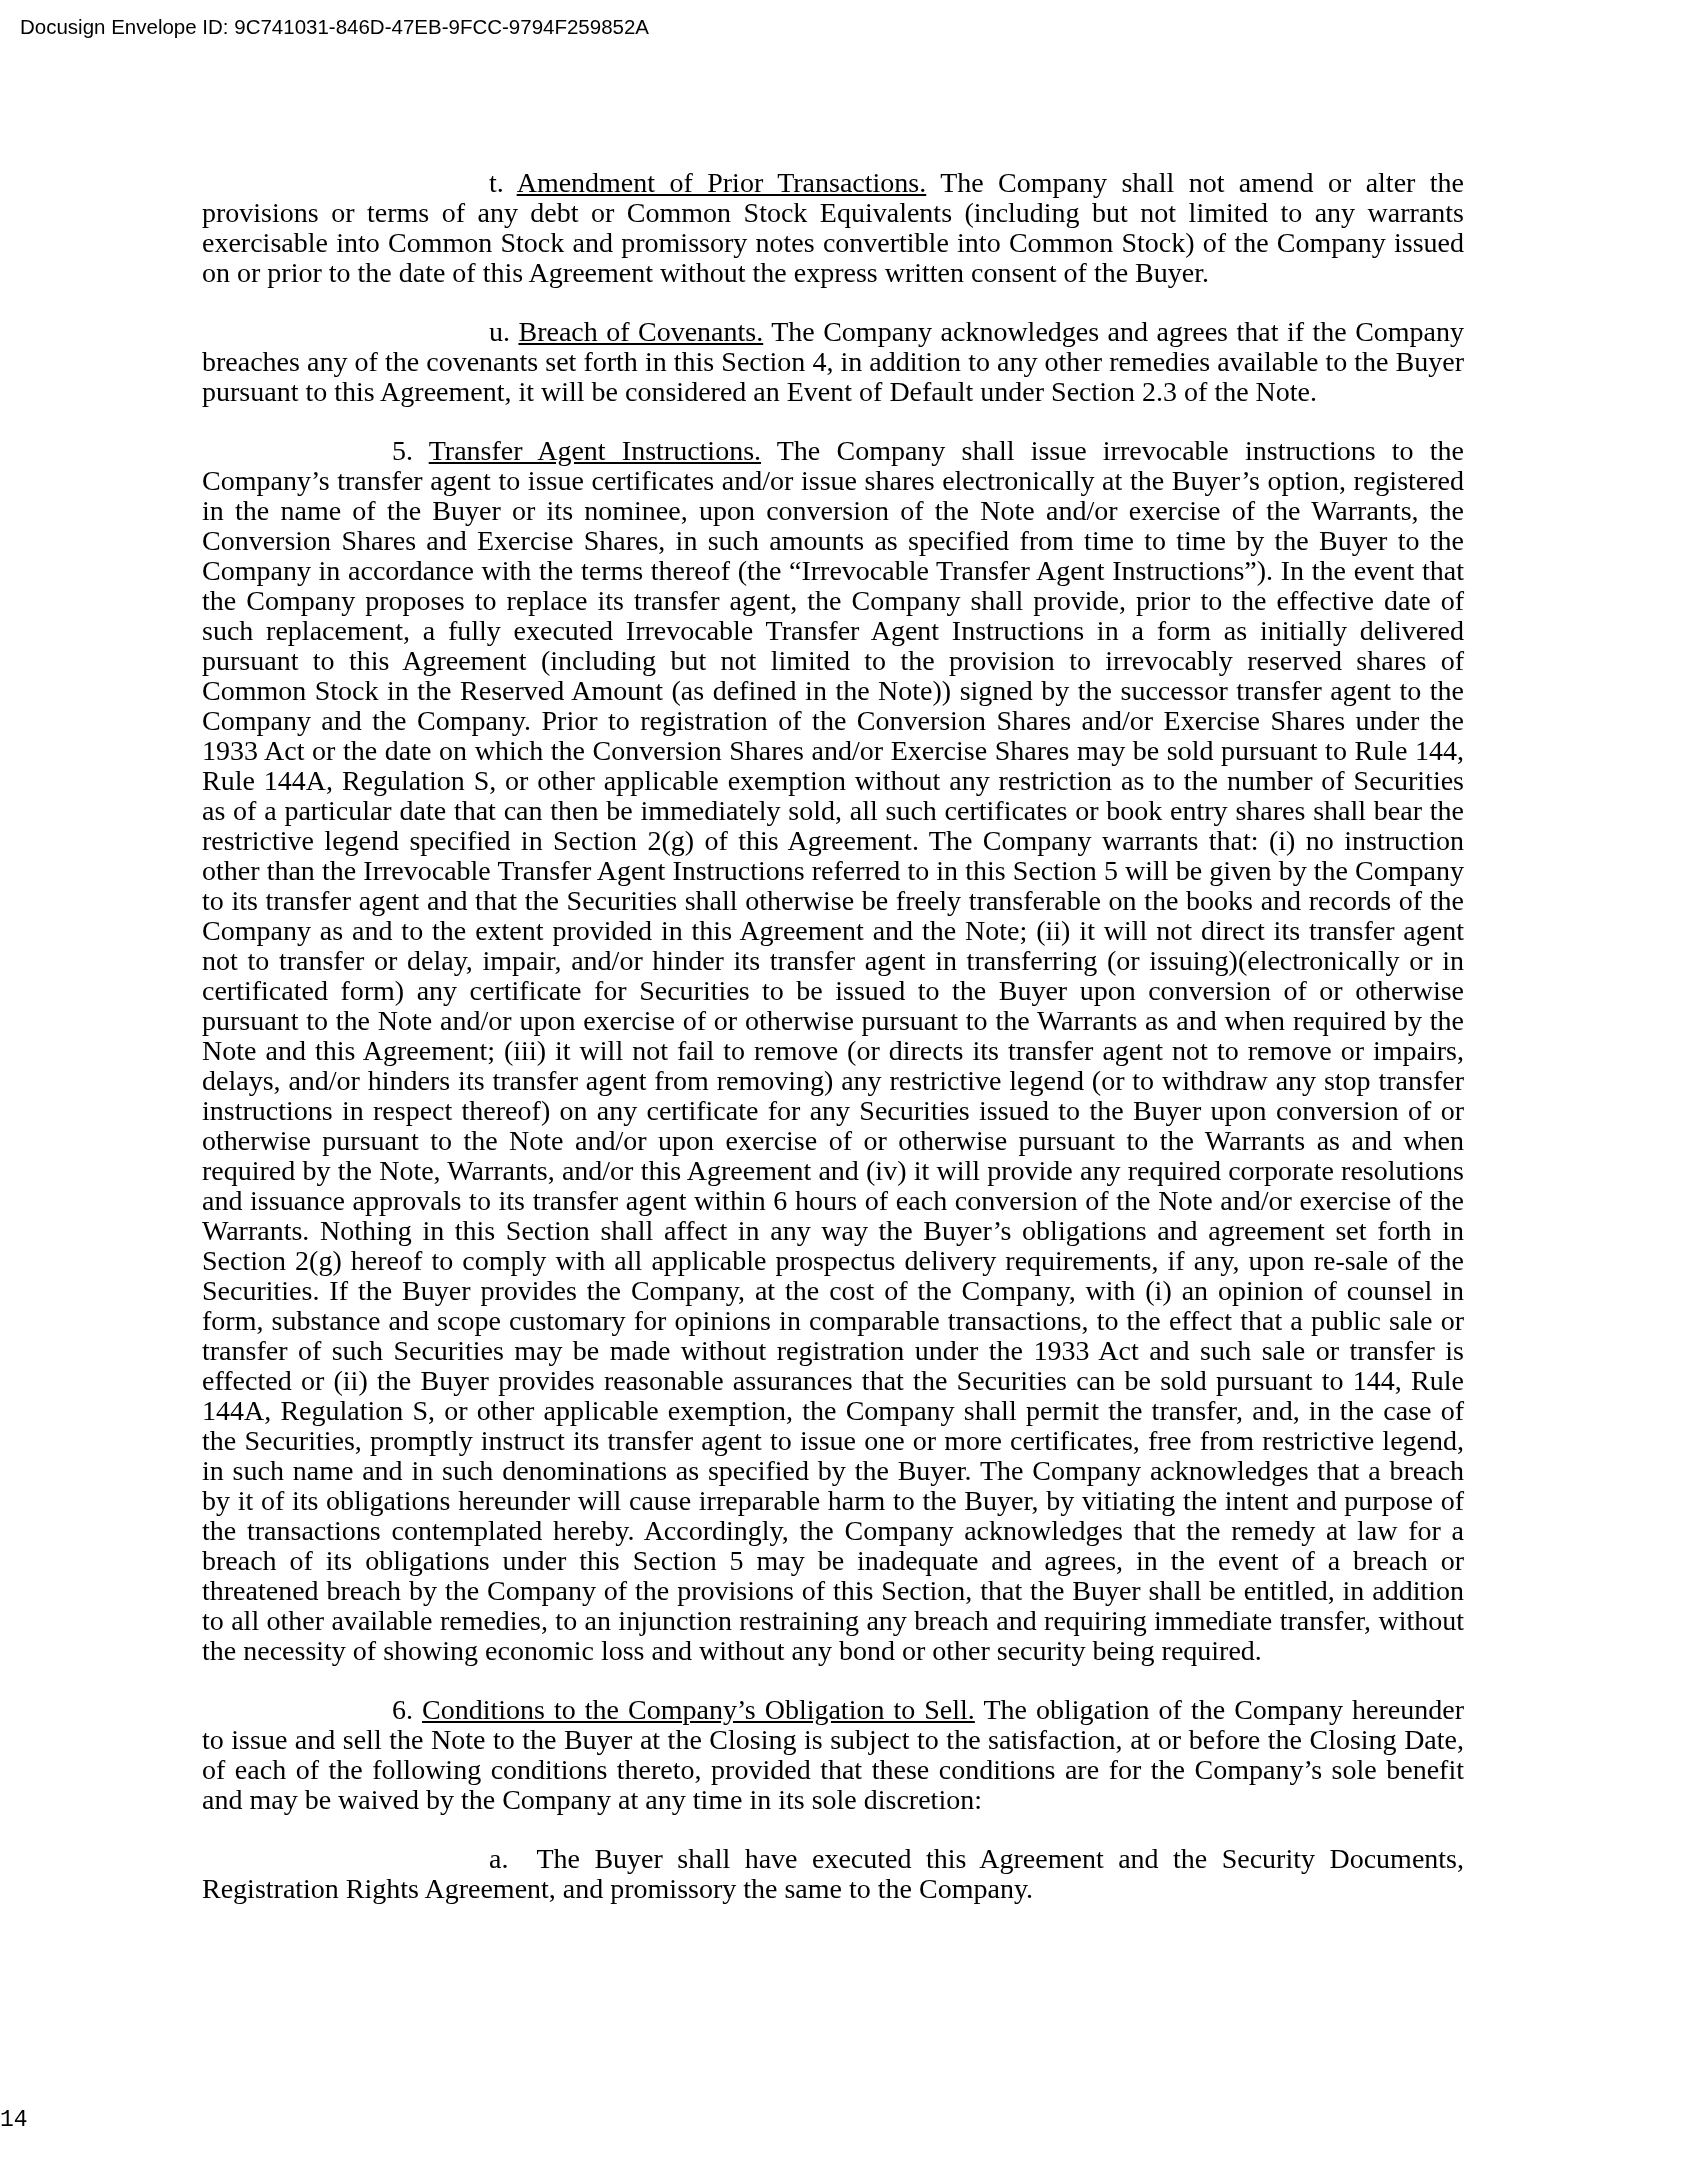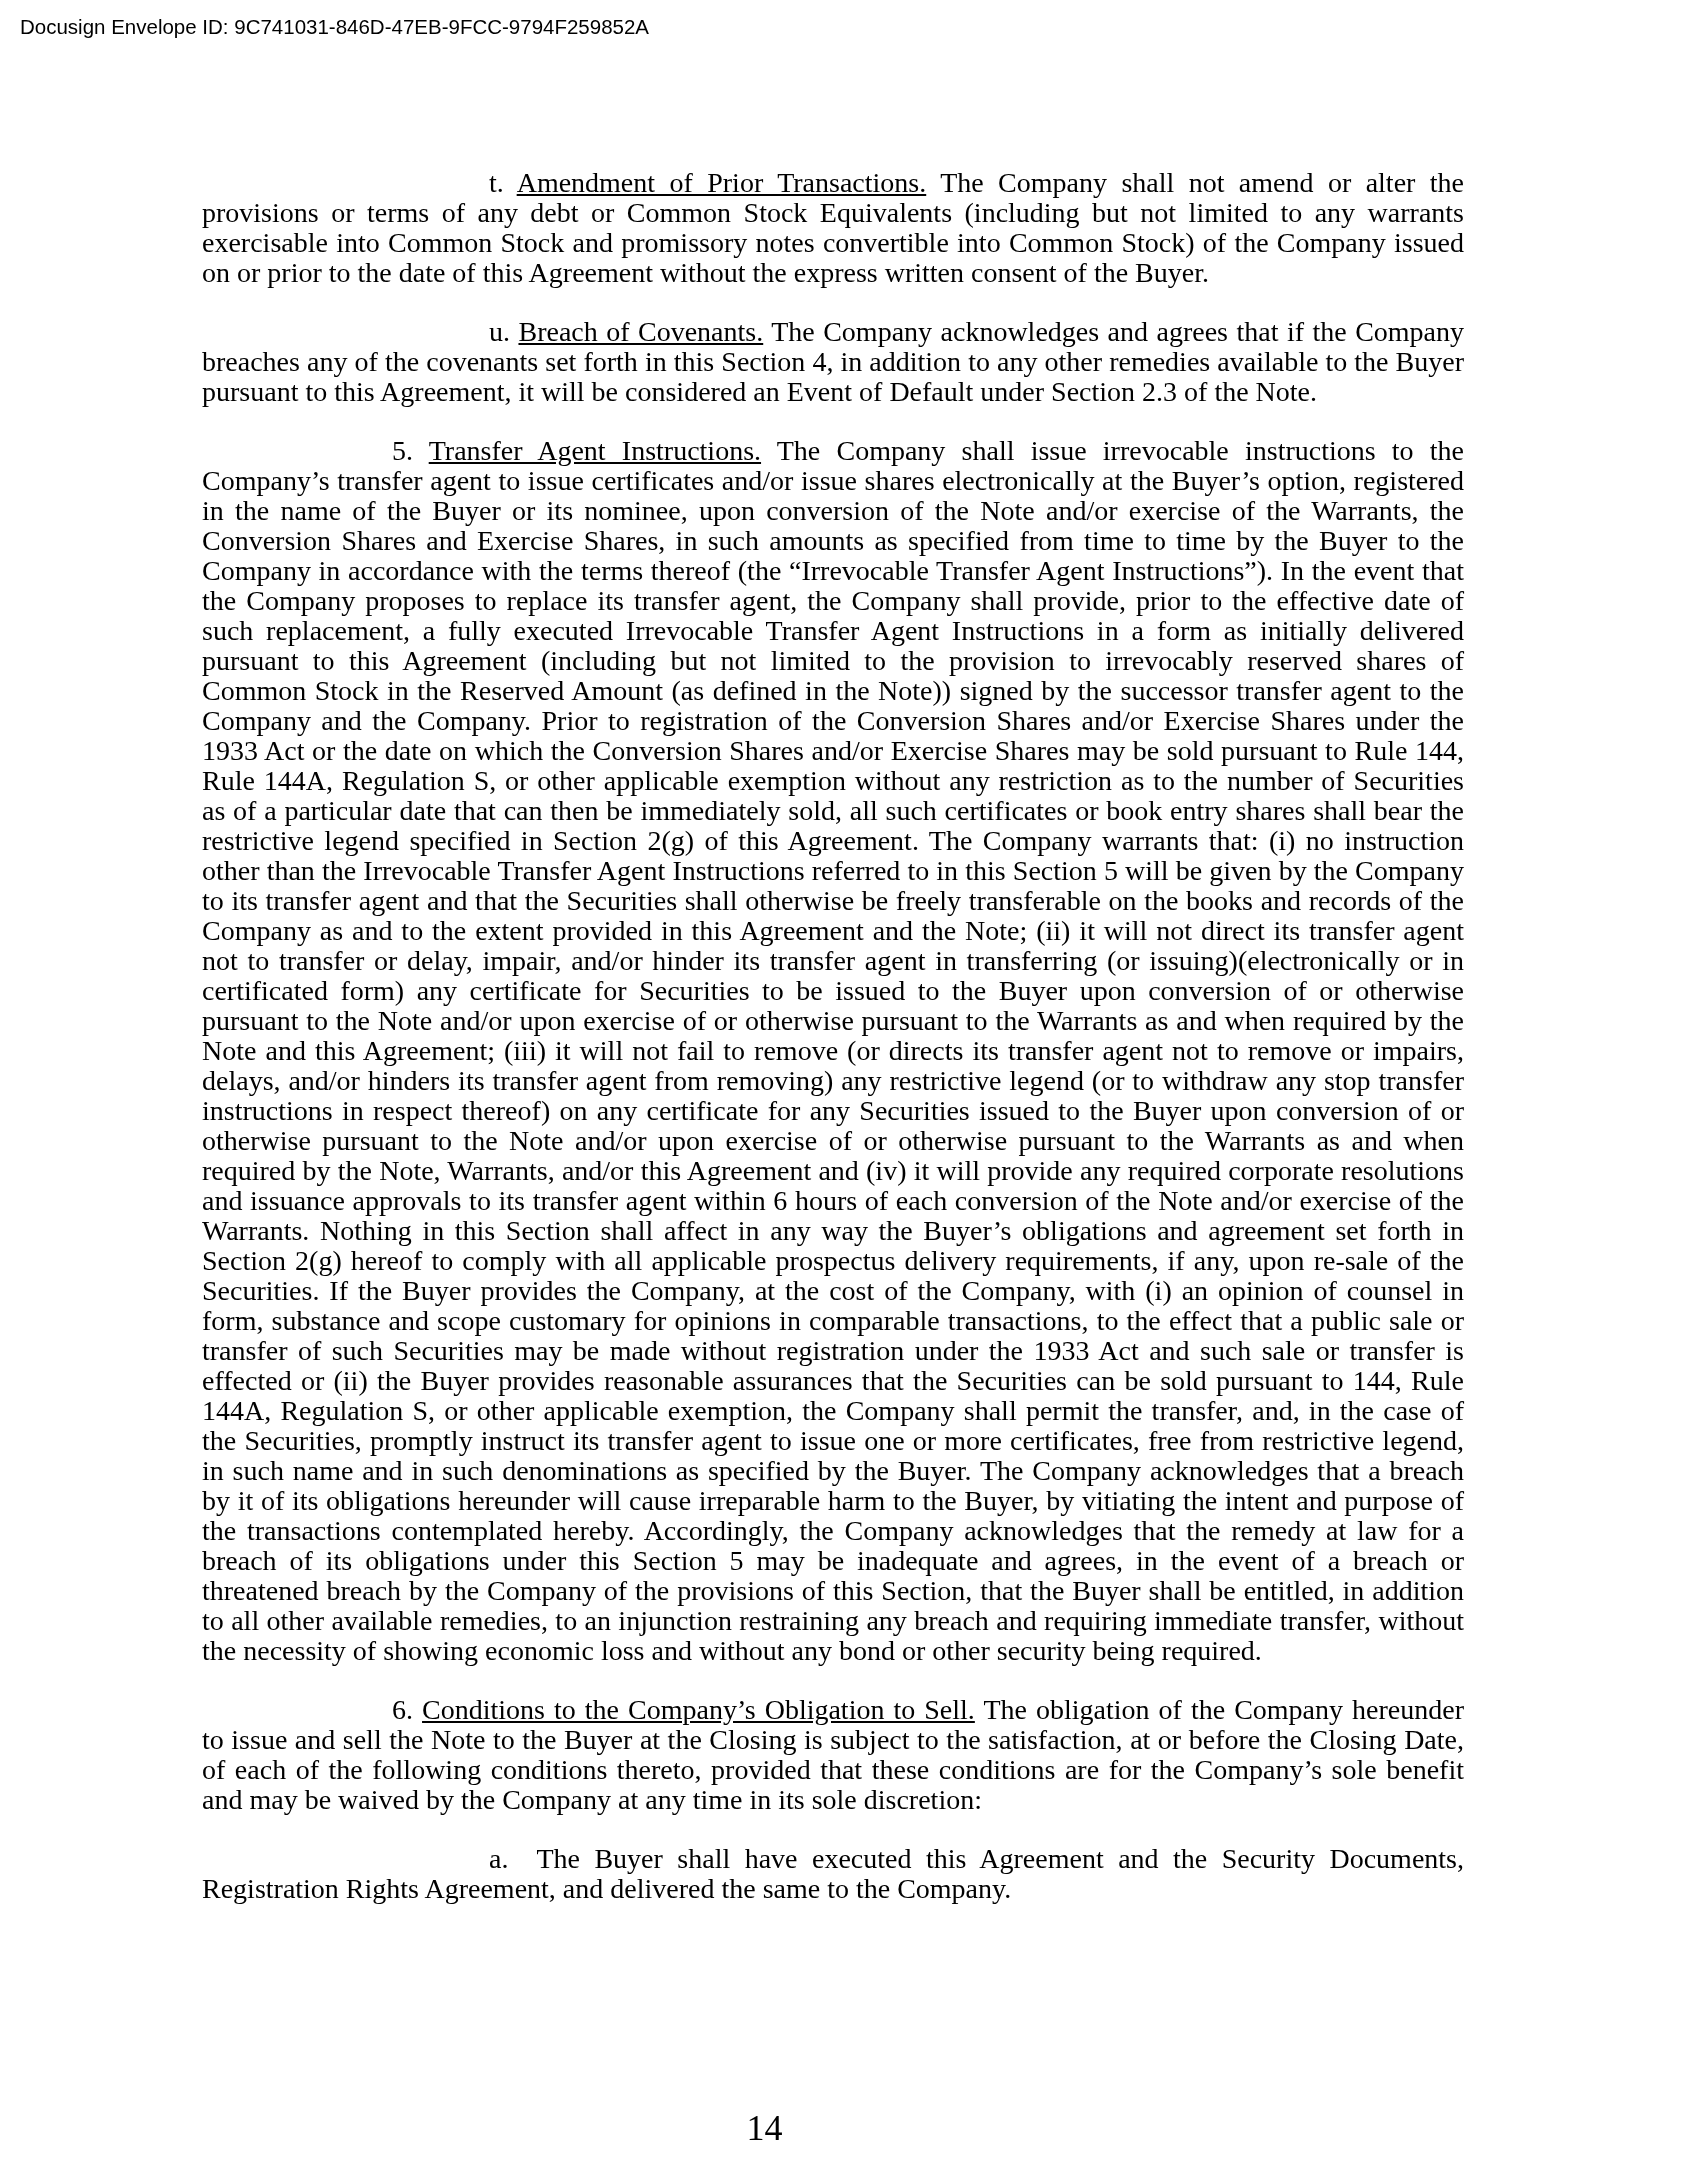--- a/index.html
+++ b/index.html
@@ -53,43 +53,43 @@
     text-decoration: underline;
   }
   .label-gap {
     margin-right: 28px;
   }
   .page-number {
     position: absolute;
     top: 2107px;
     left: 0;
     width: 100%;
-    text-align: center;
-    font-family: Liberation Serif, serif;
-    font-size: 36px;
+    text-align: left;
+    font-family: Liberation Mono, monospace;
+    font-size: 23px;
   }
 </style>
 </head>
 <body>
 
 <div class="page">
 
   <div class="envelope-id">Docusign Envelope ID: 9C741031-846D-47EB-9FCC-9794F259852A</div>
 
   <div class="content">
 
     <p class="para indent-sub"><span>t.</span> <span class="u">Amendment of Prior Transactions.</span> <span>The Company shall not amend or alter the provisions or terms of any debt or Common Stock Equivalents (including but not limited to any warrants exercisable into Common Stock and promissory notes convertible into Common Stock) of the Company issued on or prior to the date of this Agreement without the express written consent of the Buyer.</span></p>
 
     <p class="para indent-sub"><span>u.</span> <span class="u">Breach of Covenants.</span> <span>The Company acknowledges and agrees that if the Company breaches any of the covenants set forth in this Section 4, in addition to any other remedies available to the Buyer pursuant to this Agreement, it will be considered an Event of Default under Section 2.3 of the Note.</span></p>
 
     <p class="para indent-sec"><span>5.</span> <span class="u">Transfer Agent Instructions.</span> <span>The Company shall issue irrevocable instructions to the Company’s transfer agent to issue certificates and/or issue shares electronically at the Buyer’s option, registered in the name of the Buyer or its nominee, upon conversion of the Note and/or exercise of the Warrants, the Conversion Shares and Exercise Shares, in such amounts as specified from time to time by the Buyer to the Company in accordance with the terms thereof (the “Irrevocable Transfer Agent Instructions”). In the event that the Company proposes to replace its transfer agent, the Company shall provide, prior to the effective date of such replacement, a fully executed Irrevocable Transfer Agent Instructions in a form as initially delivered pursuant to this Agreement (including but not limited to the provision to irrevocably reserved shares of Common Stock in the Reserved Amount (as defined in the Note)) signed by the successor transfer agent to the Company and the Company. Prior to registration of the Conversion Shares and/or Exercise Shares under the 1933 Act or the date on which the Conversion Shares and/or Exercise Shares may be sold pursuant to Rule 144, Rule 144A, Regulation S, or other applicable exemption without any restriction as to the number of Securities as of a particular date that can then be immediately sold, all such certificates or book entry shares shall bear the restrictive legend specified in Section 2(g) of this Agreement. The Company warrants that: (i) no instruction other than the Irrevocable Transfer Agent Instructions referred to in this Section 5 will be given by the Company to its transfer agent and that the Securities shall otherwise be freely transferable on the books and records of the Company as and to the extent provided in this Agreement and the Note; (ii) it will not direct its transfer agent not to transfer or delay, impair, and/or hinder its transfer agent in transferring (or issuing)(electronically or in certificated form) any certificate for Securities to be issued to the Buyer upon conversion of or otherwise pursuant to the Note and/or upon exercise of or otherwise pursuant to the Warrants as and when required by the Note and this Agreement; (iii) it will not fail to remove (or directs its transfer agent not to remove or impairs, delays, and/or hinders its transfer agent from removing) any restrictive legend (or to withdraw any stop transfer instructions in respect thereof) on any certificate for any Securities issued to the Buyer upon conversion of or otherwise pursuant to the Note and/or upon exercise of or otherwise pursuant to the Warrants as and when required by the Note, Warrants, and/or this Agreement and (iv) it will provide any required corporate resolutions and issuance approvals to its transfer agent within 6 hours of each conversion of the Note and/or exercise of the Warrants. Nothing in this Section shall affect in any way the Buyer’s obligations and agreement set forth in Section 2(g) hereof to comply with all applicable prospectus delivery requirements, if any, upon re-sale of the Securities. If the Buyer provides the Company, at the cost of the Company, with (i) an opinion of counsel in form, substance and scope customary for opinions in comparable transactions, to the effect that a public sale or transfer of such Securities may be made without registration under the 1933 Act and such sale or transfer is effected or (ii) the Buyer provides reasonable assurances that the Securities can be sold pursuant to 144, Rule 144A, Regulation S, or other applicable exemption, the Company shall permit the transfer, and, in the case of the Securities, promptly instruct its transfer agent to issue one or more certificates, free from restrictive legend, in such name and in such denominations as specified by the Buyer. The Company acknowledges that a breach by it of its obligations hereunder will cause irreparable harm to the Buyer, by vitiating the intent and purpose of the transactions contemplated hereby. Accordingly, the Company acknowledges that the remedy at law for a breach of its obligations under this Section 5 may be inadequate and agrees, in the event of a breach or threatened breach by the Company of the provisions of this Section, that the Buyer shall be entitled, in addition to all other available remedies, to an injunction restraining any breach and requiring immediate transfer, without the necessity of showing economic loss and without any bond or other security being required.</span></p>
 
     <p class="para indent-sec"><span>6.</span> <span class="u">Conditions to the Company’s Obligation to Sell.</span> <span>The obligation of the Company hereunder to issue and sell the Note to the Buyer at the Closing is subject to the satisfaction, at or before the Closing Date, of each of the following conditions thereto, provided that these conditions are for the Company’s sole benefit and may be waived by the Company at any time in its sole discretion:</span></p>
 
-    <p class="para indent-sub"><span class="label-gap">a.</span><span>The Buyer shall have executed this Agreement and the Security Documents, Registration Rights Agreement, and delivered the same to the Company.</span></p>
+    <p class="para indent-sub"><span class="label-gap">a.</span><span>The Buyer shall have executed this Agreement and the Security Documents, Registration Rights Agreement, and promissory the same to the Company.</span></p>
 
 
   </div>
 
   <div class="page-number">14</div>
 
 </div>
 
 
 </body></html>

